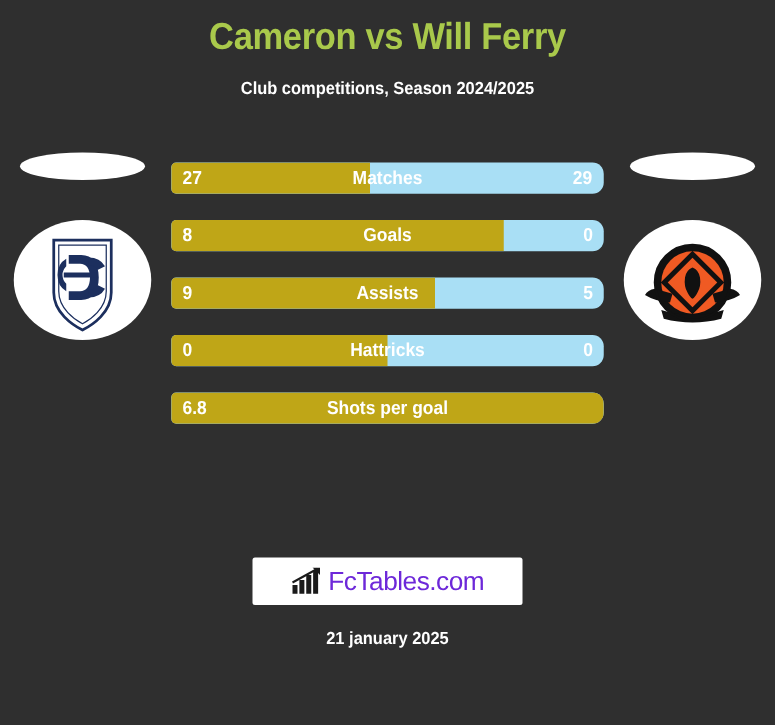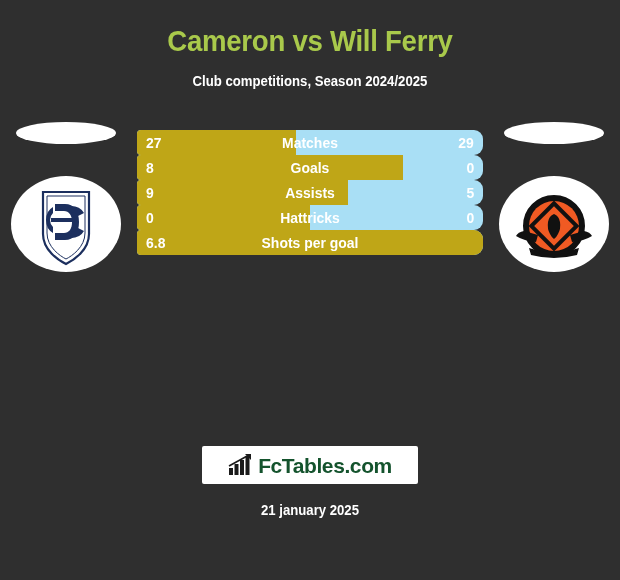--- a/index.html
+++ b/index.html
@@ -11,21 +11,21 @@
     height: 580px;
     background: #2f2f2f;
     font-family: "Liberation Sans", sans-serif;
     overflow: hidden;
     position: relative;
   }
 
   
   .header {
     text-align: center;
-    padding-top: 22px;
+    padding-top: 11px;
   }
   .title {
     color: #a9c94b;
     font-size: 30px;
     font-weight: bold;
     letter-spacing: -0.3px;
     transform: scaleX(0.92);
     margin: 0;
     line-height: 38px;
     white-space: nowrap;
@@ -74,20 +74,21 @@
   
   .bars {
     position: absolute;
     left: 137px;
     top: 130px;
     width: 346px;
   }
   .bar-row {
     position: relative;
     height: 25px;
+    margin-bottom: 21px;
     border-radius: 4px 9px 9px 4px;
     overflow: hidden;
     background: #a9dff5;
   }
   .bar-fill {
     position: absolute;
     left: 0;
     top: 0;
     bottom: 0;
     background: #bfa617;
@@ -129,23 +130,23 @@
     display: inline-flex;
     align-items: center;
     justify-content: center;
     gap: 6px;
     background: #ffffff;
     width: 216px;
     height: 38px;
     border-radius: 2px;
   }
   .brand-text {
-    color: #14532d;
+    color: #6d28d9;
     font-size: 21px;
-    font-weight: bold;
+    font-weight: normal;
     letter-spacing: -0.4px;
     line-height: 21px;
   }
   .brand-icon { display: block; }
   .date {
     margin-top: 17px;
     color: #ffffff;
     font-size: 14px;
     font-weight: bold;
     transform: scaleX(0.94);

